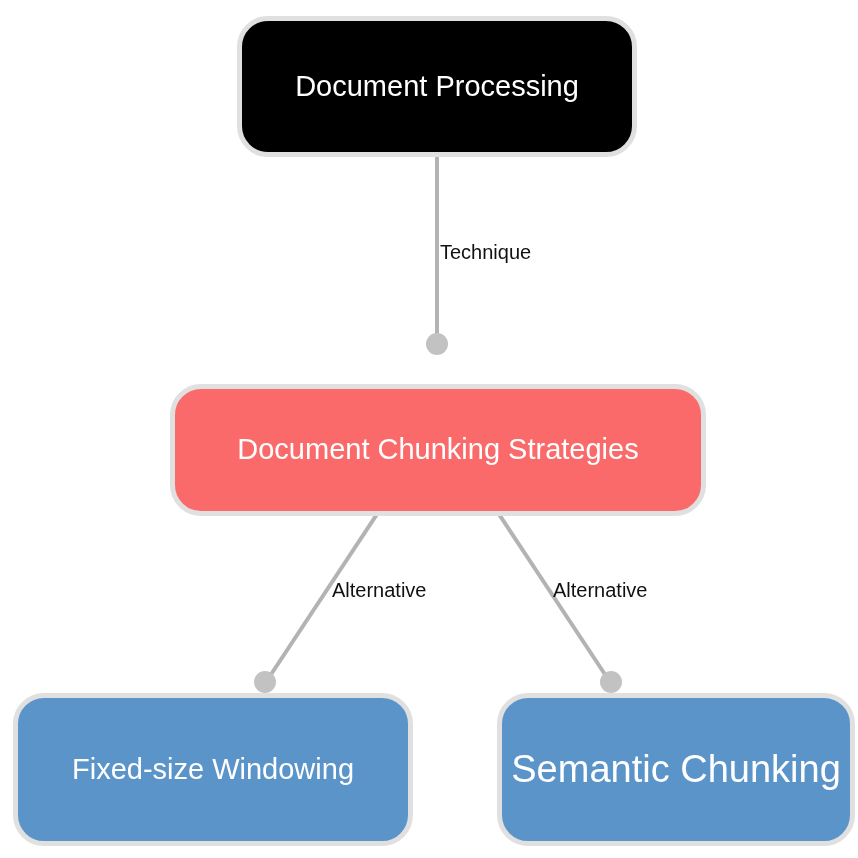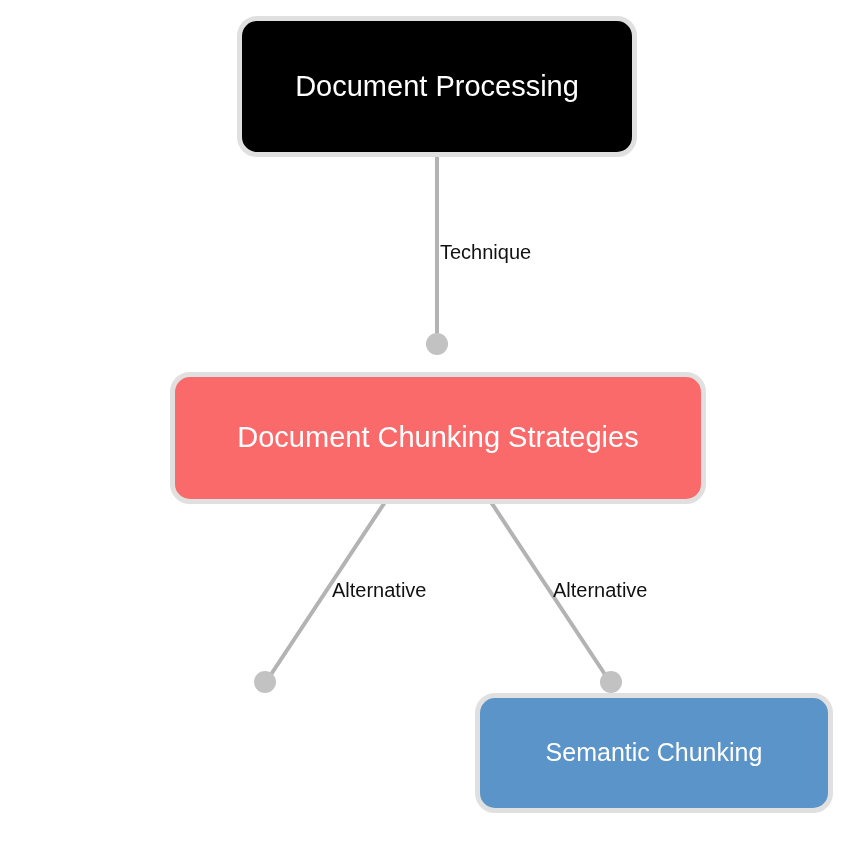--- a/index.html
+++ b/index.html
@@ -23,21 +23,21 @@
     top: 0;
     width: 858px;
     height: 858px;
   }
   .node {
     position: absolute;
     box-sizing: border-box;
     display: flex;
     align-items: center;
     justify-content: center;
-    border-radius: 20px;
+    border-radius: 31px;
     border: 5px solid #e0e0e0;
     text-align: center;
     line-height: 1.1;
     z-index: 3;
   }
   .node .node-label {
     display: block;
     padding: 0 14px;
     white-space: nowrap;
   }
@@ -45,44 +45,44 @@
     left: 237px;
     top: 16px;
     width: 400px;
     height: 141px;
     background: #000000;
     color: #ffffff;
     font-size: 29px;
   }
   #node-strategies {
     left: 170px;
-    top: 372px;
+    top: 384px;
     width: 536px;
     height: 132px;
     background: #fb6a6a;
     color: #ffffff;
     font-size: 29px;
   }
   #node-fixed {
     left: 13px;
     top: 693px;
     width: 400px;
     height: 153px;
     background: #5b94c9;
     color: #ffffff;
     font-size: 29px;
   }
   #node-semantic {
-    left: 475px;
+    left: 497px;
     top: 693px;
     width: 358px;
-    height: 120px;
+    height: 153px;
     background: #5b94c9;
     color: #ffffff;
-    font-size: 25px;
+    font-size: 38px;
   }
   .edge-label {
     position: absolute;
     color: #111111;
     font-size: 20px;
     white-space: nowrap;
     z-index: 4;
   }
   #edge-label-technique {
     left: 440px;
@@ -114,20 +114,23 @@
   </svg>
 
   <div class="node" id="node-root">
     <span class="node-label">Document Processing</span>
   </div>
 
   <div class="node" id="node-strategies">
     <span class="node-label">Document Chunking Strategies</span>
   </div>
 
+  <div class="node" id="node-fixed">
+    <span class="node-label">Fixed-size Windowing</span>
+  </div>
 
   <div class="node" id="node-semantic">
     <span class="node-label">Semantic Chunking</span>
   </div>
 
   <div class="edge-label" id="edge-label-technique">Technique</div>
 
   <div class="edge-label" id="edge-label-alt-left">Alternative</div>
 
   <div class="edge-label" id="edge-label-alt-right">Alternative</div>

